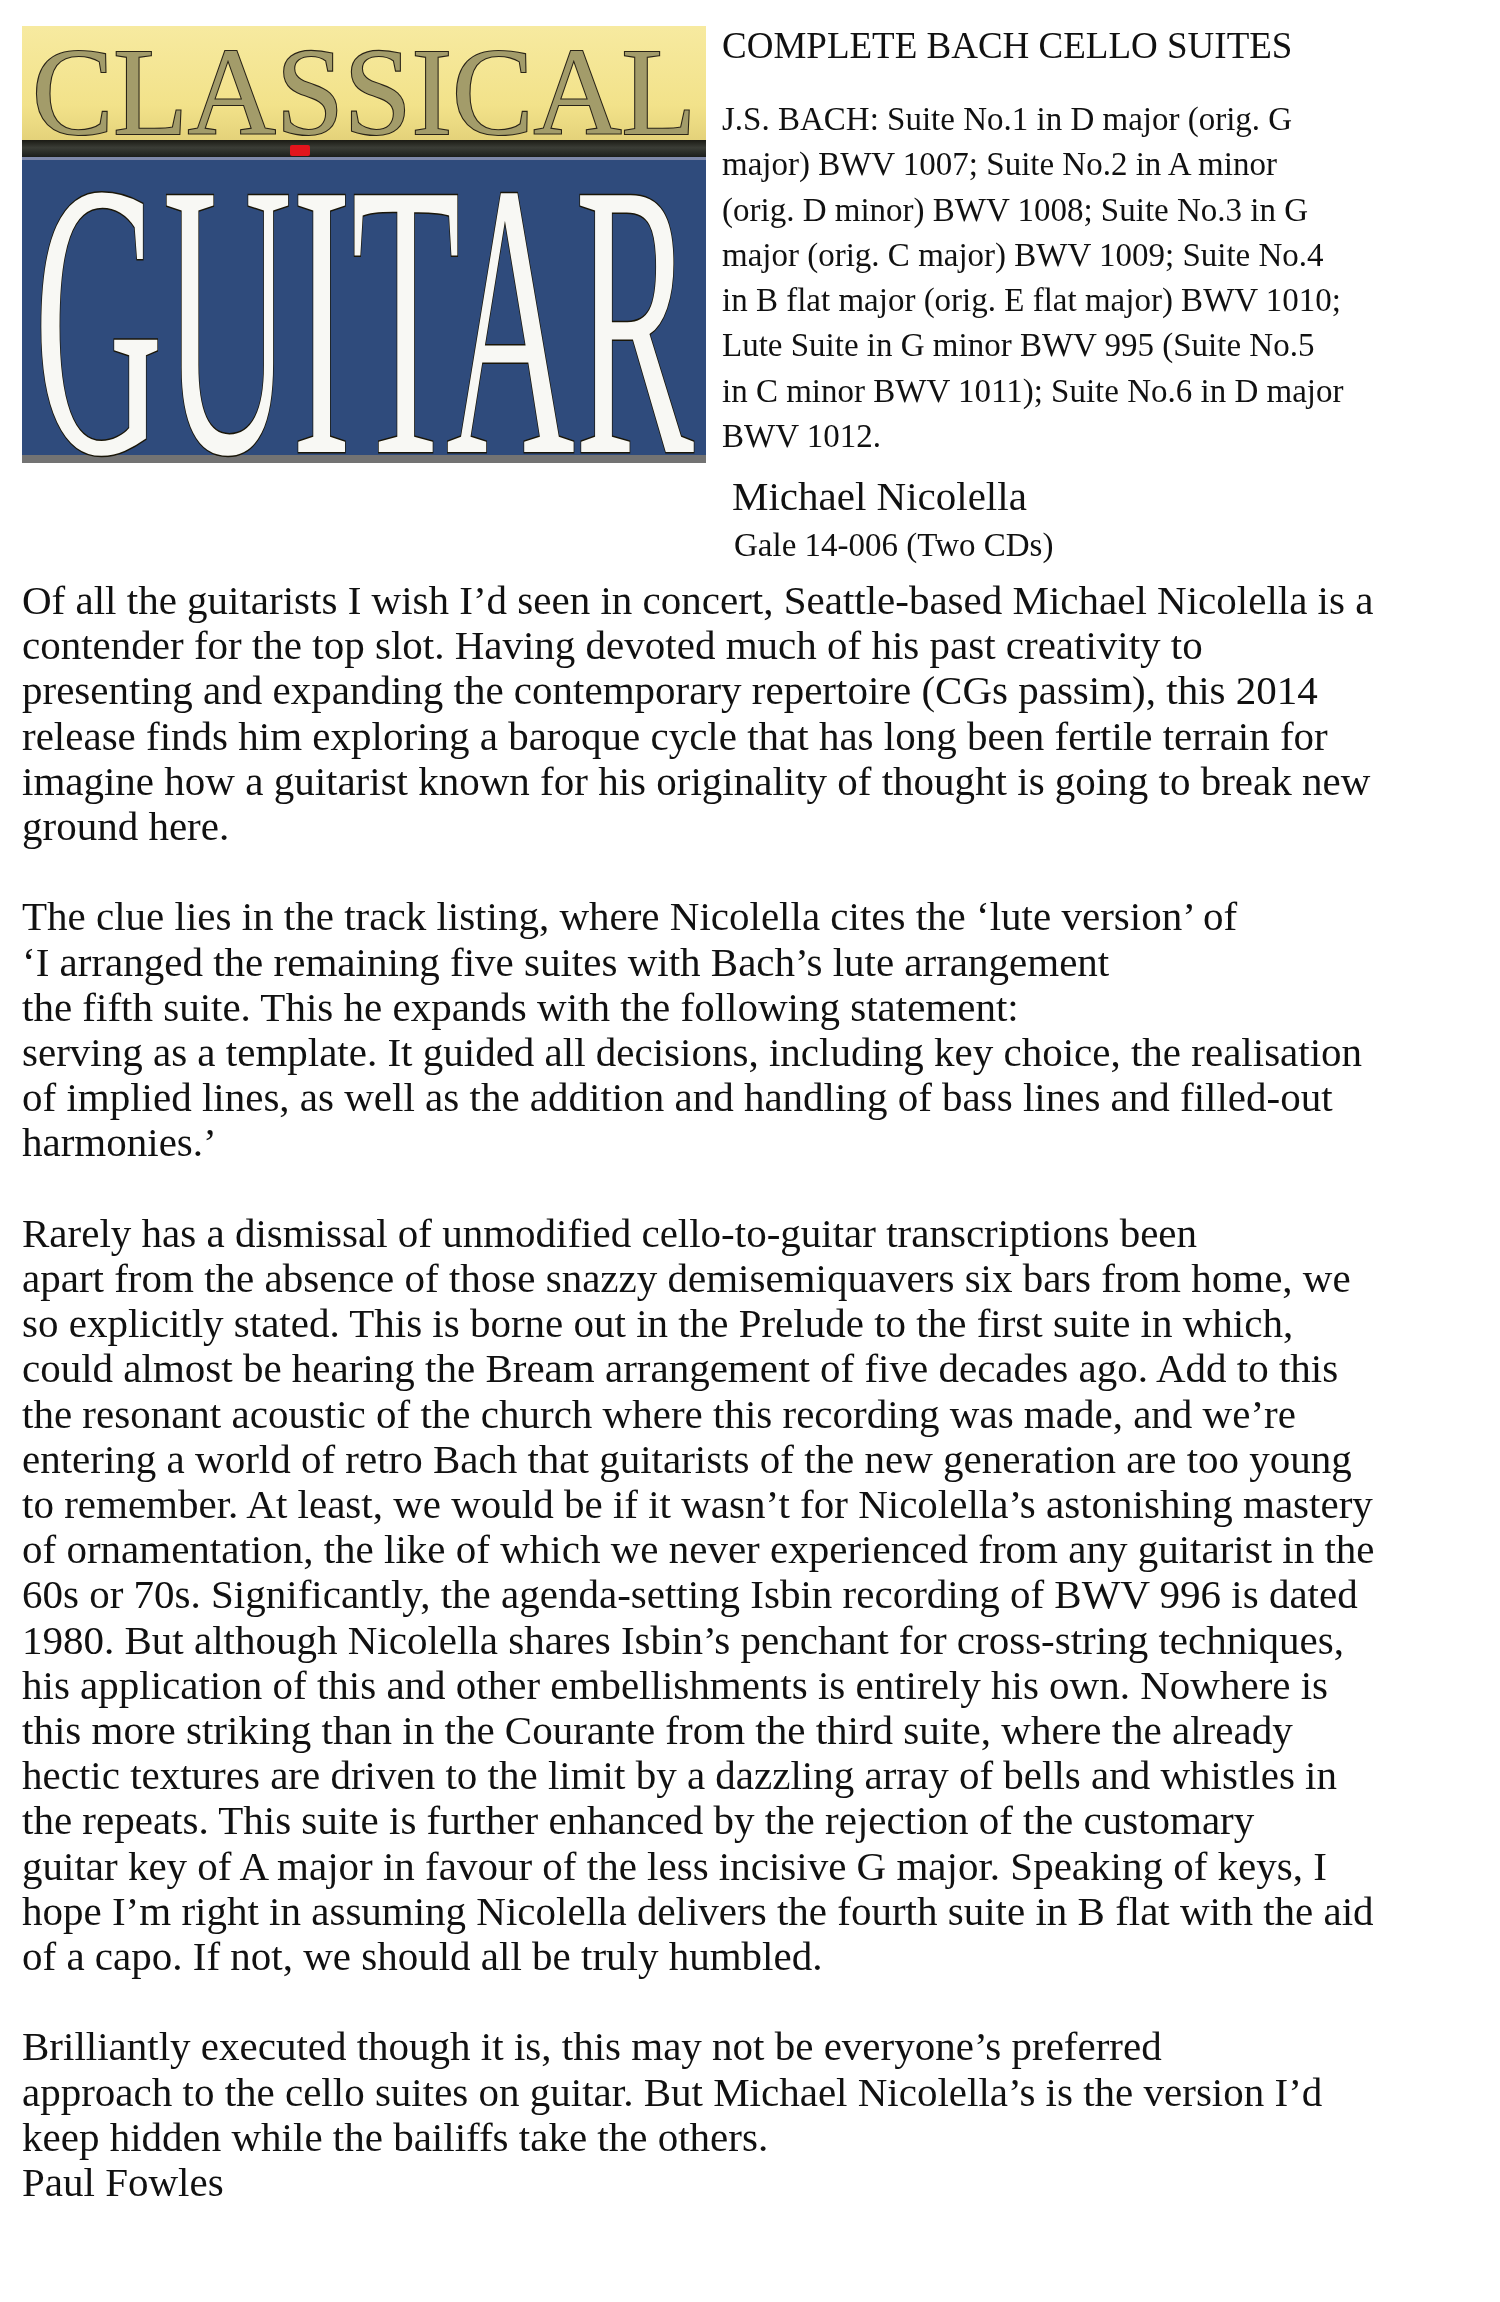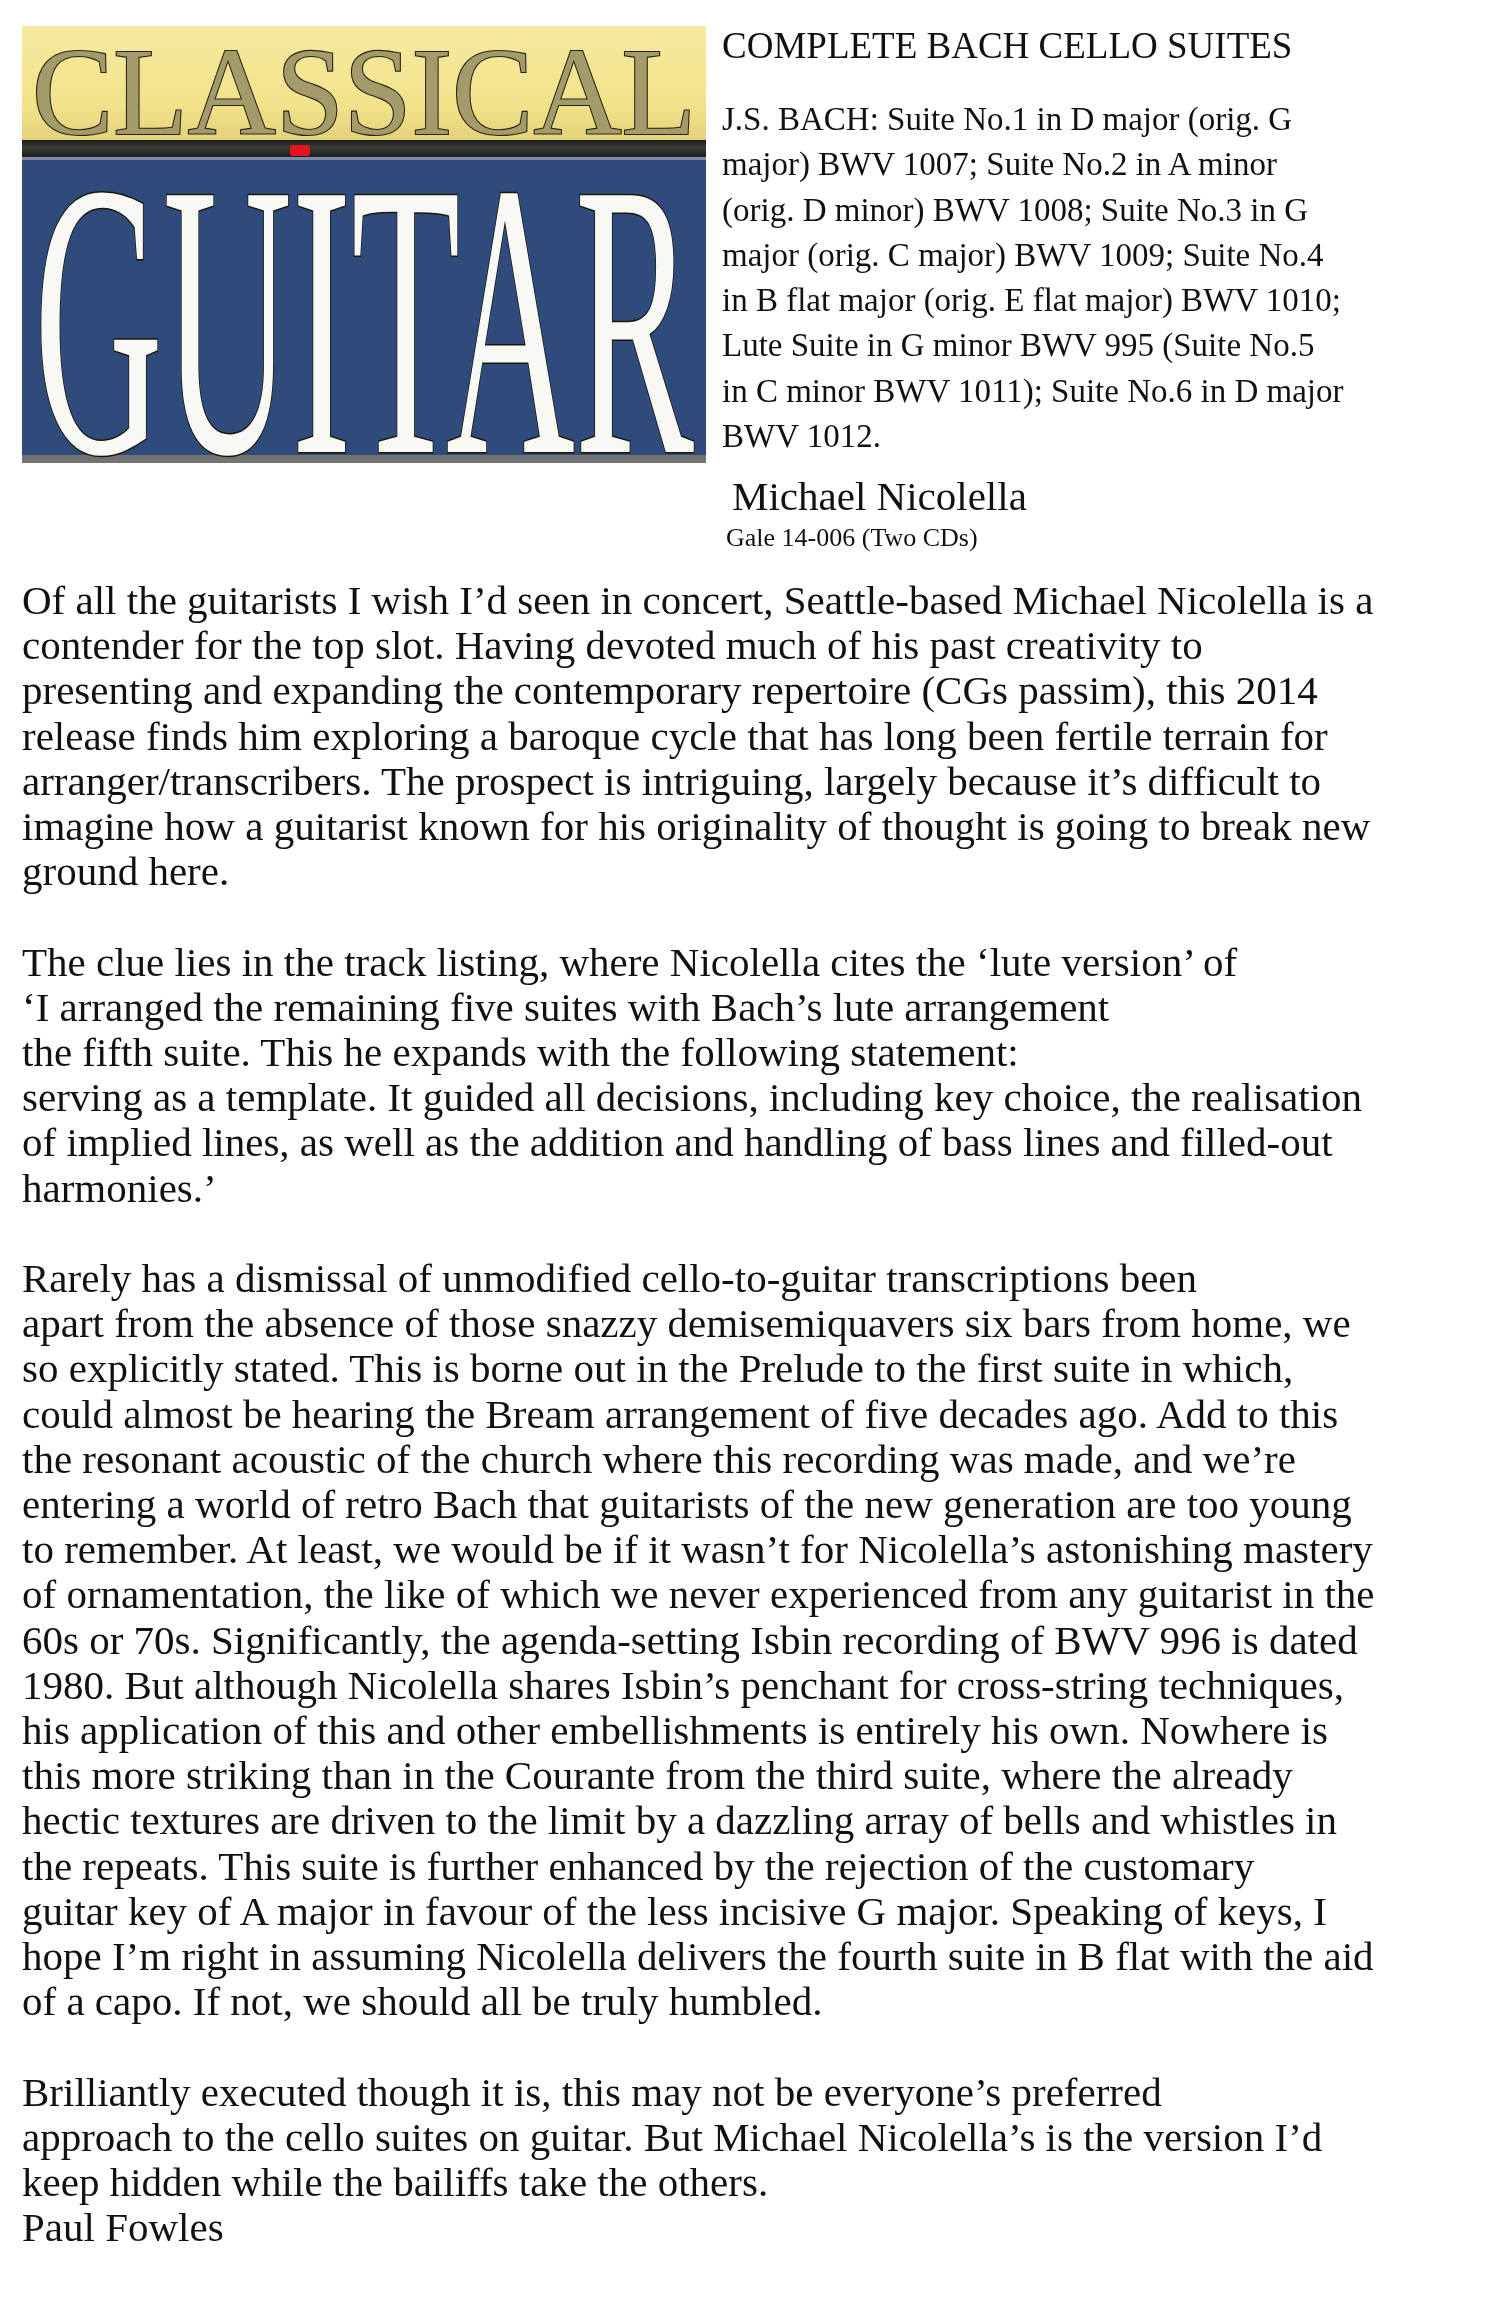--- a/index.html
+++ b/index.html
@@ -87,24 +87,24 @@
     top: 462px;
     font-size: 41px;
     line-height: 48px;
     white-space: nowrap;
     margin: 10px;
   }
   .label-line {
     position: absolute;
     left: 0;
     top: 511px;
-    font-size: 26px;
+    font-size: 33px;
     line-height: 45px;
     white-space: nowrap;
-    margin: 4px;
+    margin: 12px;
   }
   
   .review {
     position: absolute;
     left: 22px;
     top: 578px;
     width: 1460px;
     font-size: 41px;
     line-height: 45.2px;
   }
@@ -146,21 +146,20 @@
   <p class="artist">Michael Nicolella</p>
   <p class="label-line">Gale 14-006 (Two CDs)</p>
 </div>
 
 <div class="review">
   <p>
     <span class="line">Of all the guitarists I wish I’d seen in concert, Seattle-based Michael Nicolella is a</span>
     <span class="line">contender for the top slot. Having devoted much of his past creativity to</span>
     <span class="line">presenting and expanding the contemporary repertoire (CGs passim), this 2014</span>
     <span class="line">release finds him exploring a baroque cycle that has long been fertile terrain for</span>
-    <span class="line">arranger/transcribers. The prospect is intriguing, largely because it’s difficult to</span>
     <span class="line">imagine how a guitarist known for his originality of thought is going to break new</span>
     <span class="line">ground here.</span>
   </p>
   <p>
     <span class="line">The clue lies in the track listing, where Nicolella cites the ‘lute version’ of</span>
     <span class="line">‘I arranged the remaining five suites with Bach’s lute arrangement</span>
     <span class="line">the fifth suite. This he expands with the following statement:</span>
     <span class="line">serving as a template. It guided all decisions, including key choice, the realisation</span>
     <span class="line">of implied lines, as well as the addition and handling of bass lines and filled-out</span>
     <span class="line">harmonies.’</span>

